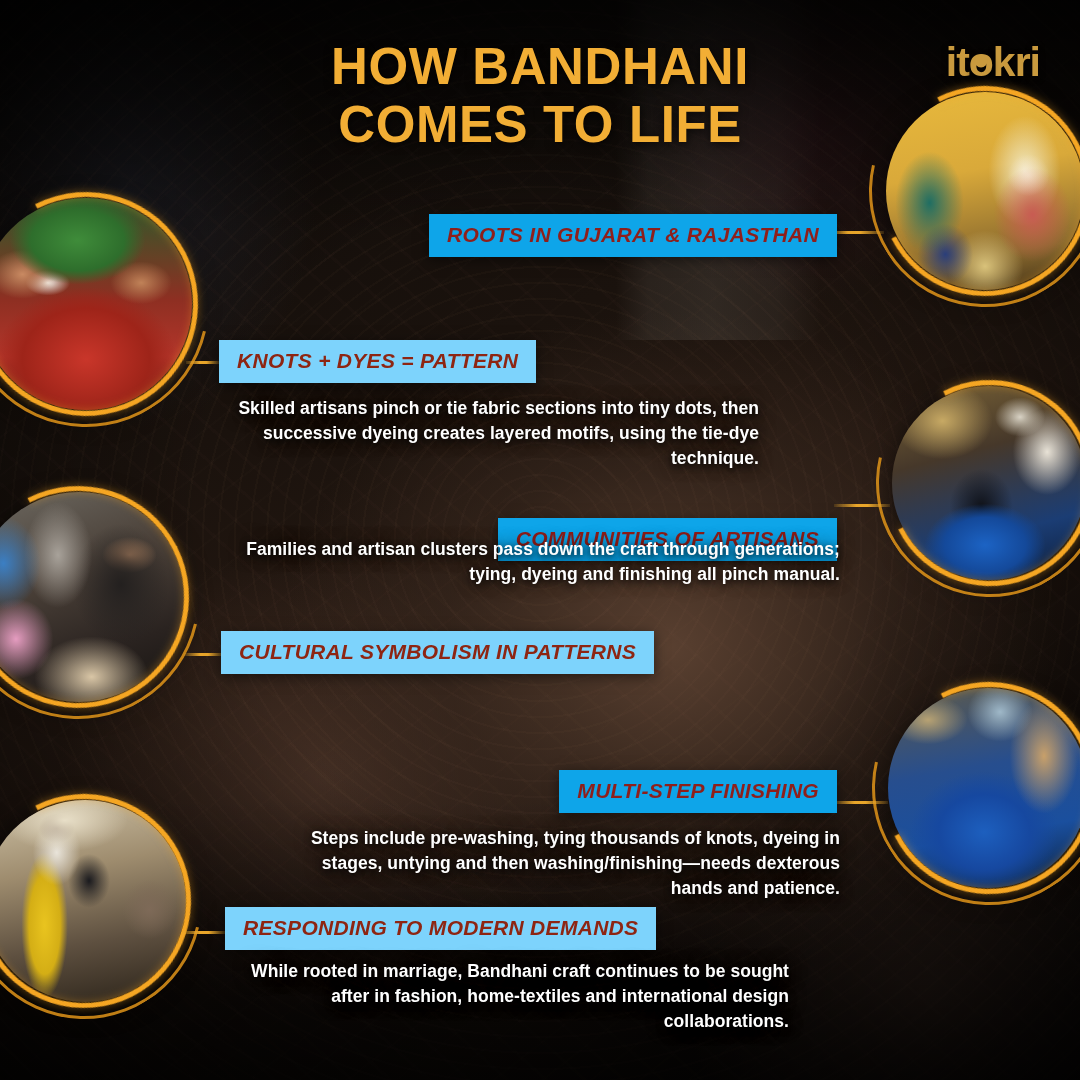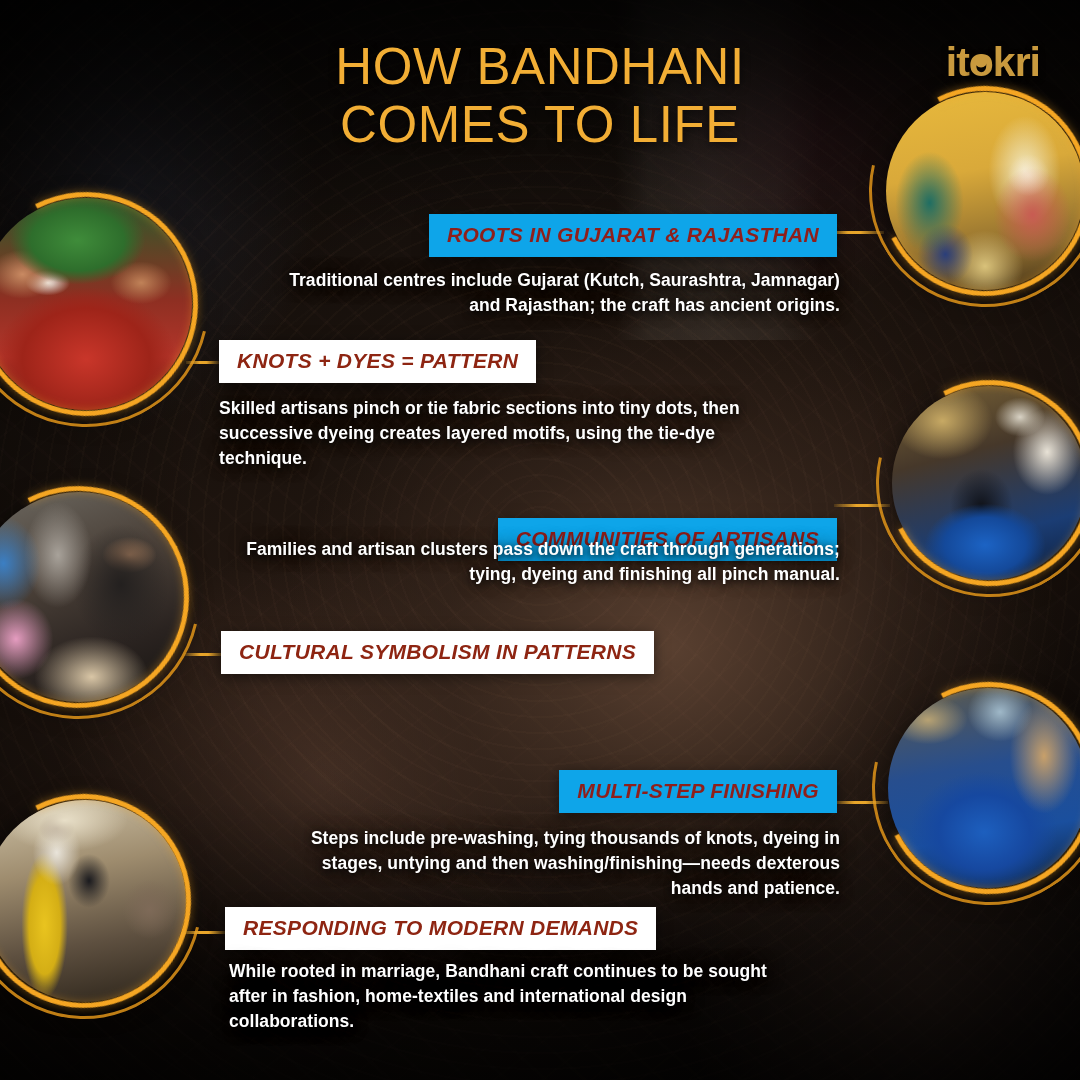--- a/index.html
+++ b/index.html
@@ -55,21 +55,21 @@
       radial-gradient(ellipse 78% 72% at 50% 48%, rgba(0,0,0,0) 40%, rgba(0,0,0,.55) 82%, rgba(0,0,0,.82) 100%),
       linear-gradient(180deg, rgba(0,0,0,.72) 0%, rgba(0,0,0,0) 22%, rgba(0,0,0,0) 74%, rgba(0,0,0,.6) 100%);
   }
 
   
   .title-wrap {
     position:absolute; top:38px; left:0; width:1080px;
     text-align:center; z-index:6;
   }
   .title {
-    font-size:51px; font-weight:normal; letter-spacing:.6px;
+    font-size:51px; font-weight:bold; letter-spacing:.6px;
     color:#F2AE35; line-height:1.14;
     text-shadow:0 2px 10px rgba(0,0,0,.75);
   }
   .title .l2 { display:block; }
 
   .logo {
     position:absolute; top:42px; right:40px; z-index:9;
     color:#C99A3E; font-size:41px; font-weight:bold;
     letter-spacing:-1px; line-height:1;
     display:flex; align-items:flex-end;
@@ -177,36 +177,36 @@
   
   .label {
     position:absolute; z-index:7;
     font-size:21px; font-weight:bold; font-style:italic;
     letter-spacing:.3px; white-space:nowrap;
     padding:9px 18px 10px 18px;
     color:#8E1F1B;
     box-shadow:0 3px 12px rgba(0,0,0,.5);
   }
   .label.cream { background:#0ea5e9; }
-  .label.amber { background:#ffffff; color:#8E2512; }
+  .label.amber { background:#7dd3fc; color:#8E2512; }
 
   .connector {
     position:absolute; z-index:5; height:3px;
     background:linear-gradient(90deg, rgba(226,164,42,.15), #E8A52A 40%, #E8A52A 60%, rgba(226,164,42,.15));
   }
 
   
   .body {
     position:absolute; z-index:7;
     color:#FFFFFF; font-size:17.5px; font-weight:bold;
     line-height:1.42; letter-spacing:.05px;
     text-shadow:0 2px 7px rgba(0,0,0,.9), 0 0 18px rgba(0,0,0,.7);
   }
   .body.right { text-align:right; }
-  .body.left  { text-align:left; }
+  .body.left  { text-align:right; }
 </style>
 </head>
 <body>
 
 <div id="poster">
 
   <div class="bg-layer bg-base"></div>
   <div class="bg-layer bg-pillar"></div>
   <div class="bg-layer bg-pattern"></div>
   <div class="bg-layer bg-vignette"></div>
@@ -249,21 +249,20 @@
   </div>
   <div class="ring" style="top:682px; right:-15px; width:212px; height:212px;"></div>
 
   <div class="photo" style="top:800px; left:-16px; width:202px; height:202px;">
     <div class="img p6-img"></div>
   </div>
   <div class="ring" style="top:794px; left:-23px; width:214px; height:214px;"></div>
 
   <div class="connector" style="top:231px; right:196px; width:60px;"></div>
   <div class="label cream" style="top:214px; right:243px;">ROOTS IN GUJARAT &amp; RAJASTHAN</div>
-  <div class="body right" style="top:268px; right:240px; width:575px;">Traditional centres include Gujarat (Kutch, Saurashtra, Jamnagar) and Rajasthan; the craft has ancient origins.</div>
 
   <div class="connector" style="top:361px; left:186px; width:34px;"></div>
   <div class="label amber" style="top:340px; left:219px;">KNOTS + DYES = PATTERN</div>
   <div class="body left" style="top:396px; left:219px; width:540px;">Skilled artisans pinch or tie fabric sections into tiny dots, then successive dyeing creates layered motifs, using the tie-dye technique.</div>
 
   <div class="connector" style="top:504px; right:190px; width:56px;"></div>
   <div class="label cream" style="top:480px; right:243px;margin-top:38px;">COMMUNITIES OF ARTISANS</div>
   <div class="body right" style="top:537px; right:240px; width:600px;">Families and artisan clusters pass down the craft through generations; tying, dyeing and finishing all pinch manual.</div>
 
   <div class="connector" style="top:653px; left:184px; width:40px;"></div>

